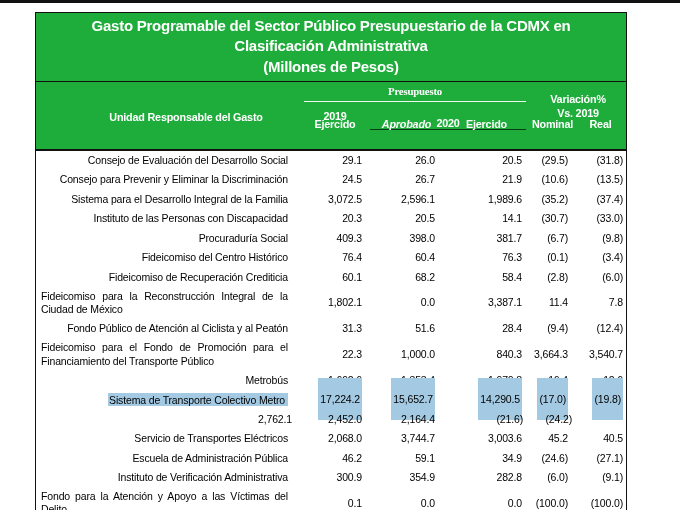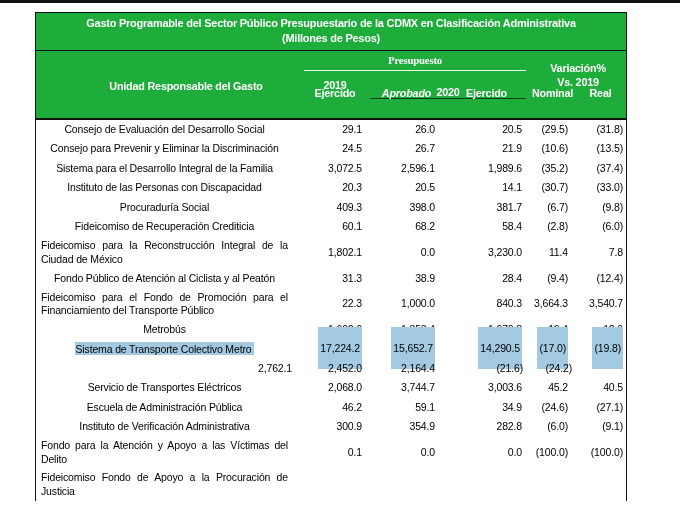--- a/index.html
+++ b/index.html
@@ -2,21 +2,21 @@
 <html style="--green: #1EAC3A; --hl: #A4CAE3;"><head>
 <meta charset="utf-8">
 <style>
   html,body{margin:0;padding:0;background:#ffffff;}
   body{width:680px;height:510px;overflow:hidden;position:relative;
        font-family:"Liberation Sans","DejaVu Sans",sans-serif;}
   .top-bar{position:absolute;left:0;top:0;width:680px;height:3px;background:#111;}
   .table-wrap{position:absolute;left:35px;top:12px;width:590px;
       border-left:1.6px solid #111;border-right:1.6px solid #111;background:#fff;}
   .title-block{background:var(--green);color:#fff;text-align:center;
-      font-weight:bold;font-size:11px;letter-spacing:-0.25px;line-height:1.35;
+      font-weight:bold;font-size:15px;letter-spacing:-0.25px;line-height:1.35;
       padding:3px 10px 4px 10px;border-top:1.6px solid #111;border-bottom:1.6px solid #111;}
   .header-grid{background:var(--green);display:grid;
       grid-template-columns:264px 70px 73px 87px 45px 51px;
       grid-template-rows:17px 28px 19px;
       color:#fff;font-weight:bold;font-size:10.8px;letter-spacing:-0.2px;
       border-bottom:2.5px solid #111;padding-top:3px;}
   .h-unit{grid-column:1;grid-row:1/4;display:flex;align-items:center;justify-content:center;text-align:center;padding-left:36px;}
   .h-presupuesto{grid-column:2/5;grid-row:1;text-align:center;
       border-bottom:1.4px solid #edf7ee;margin:0 4px;padding-bottom:1px;font-family:Liberation Serif, serif;}
   .h-2019{grid-column:2;grid-row:2;display:flex;align-items:center;justify-content:center;}
@@ -25,21 +25,21 @@
   .h-var{grid-column:5/7;grid-row:1/3;display:flex;flex-direction:column;align-items:center;justify-content:center;
       line-height:1.25;padding-bottom:1px;}
   .h-sub{display:flex;align-items:flex-end;justify-content:center;padding-bottom:20px;}
   .h-sub.s0{grid-column:2;}.h-sub.s1{grid-column:3;font-style:italic;}.h-sub.s2{grid-column:4;}
   .h-sub.s3{grid-column:5;}.h-sub.s4{grid-column:6;}
   .tbody{background:#fff;color:#000;font-size:10.5px;letter-spacing:-0.15px;}
   .row{display:grid;grid-template-columns:264px 70px 73px 87px 45px 51px;
       align-items:center;min-height:17.5px;padding:1px 0;}
   .row.two{padding:2.5px 0;}
   .cell{line-height:1.28;}
-  .cell.name{padding-left:5px;padding-right:12px;text-align:center;}
+  .cell.name{padding-left:5px;padding-right:12px;text-align:right;}
   .row.two .cell.name{text-align:justify;}
   .cell.num{text-align:right;}
   .cell.n0{padding-right:8px;}.cell.n1{padding-right:8px;}.cell.n2{padding-right:8px;}
   .cell.n3{padding-right:7px;}.cell.n4{padding-right:3px;}
   .row.highlight .cell span{background:var(--hl);padding:15px 2px;}
   .row.highlight .cell.name span{padding:0.5px 3px 0.5px 1px;}
 </style>
 </head>
 <body>
 
@@ -107,43 +107,51 @@
 
   <div class="row">
     <div class="cell name"><span>Procuraduría Social</span></div>
     <div class="cell num n0"><span>409.3</span></div>
     <div class="cell num n1"><span>398.0</span></div>
     <div class="cell num n2"><span>381.7</span></div>
     <div class="cell num n3"><span>(6.7)</span></div>
     <div class="cell num n4"><span>(9.8)</span></div>
   </div>
 
+  <div class="row">
+    <div class="cell name"><span>Fideicomiso del Centro Histórico</span></div>
+    <div class="cell num n0"><span>76.4</span></div>
+    <div class="cell num n1"><span>60.4</span></div>
+    <div class="cell num n2"><span>76.3</span></div>
+    <div class="cell num n3"><span>(0.1)</span></div>
+    <div class="cell num n4"><span>(3.4)</span></div>
+  </div>
 
   <div class="row">
     <div class="cell name"><span>Fideicomiso de Recuperación Crediticia</span></div>
     <div class="cell num n0"><span>60.1</span></div>
     <div class="cell num n1"><span>68.2</span></div>
     <div class="cell num n2"><span>58.4</span></div>
     <div class="cell num n3"><span>(2.8)</span></div>
     <div class="cell num n4"><span>(6.0)</span></div>
   </div>
 
   <div class="row two">
     <div class="cell name"><span>Fideicomiso para la Reconstrucción Integral de la Ciudad de México</span></div>
     <div class="cell num n0"><span>1,802.1</span></div>
     <div class="cell num n1"><span>0.0</span></div>
-    <div class="cell num n2"><span>3,230.0</span></div>
+    <div class="cell num n2"><span>3,387.1</span></div>
     <div class="cell num n3"><span>11.4</span></div>
     <div class="cell num n4"><span>7.8</span></div>
   </div>
 
   <div class="row">
     <div class="cell name"><span>Fondo Público de Atención al Ciclista y al Peatón</span></div>
     <div class="cell num n0"><span>31.3</span></div>
-    <div class="cell num n1"><span>38.9</span></div>
+    <div class="cell num n1"><span>51.6</span></div>
     <div class="cell num n2"><span>28.4</span></div>
     <div class="cell num n3"><span>(9.4)</span></div>
     <div class="cell num n4"><span>(12.4)</span></div>
   </div>
 
   <div class="row two">
     <div class="cell name"><span>Fideicomiso para el Fondo de Promoción para el Financiamiento del Transporte Público</span></div>
     <div class="cell num n0"><span>22.3</span></div>
     <div class="cell num n1"><span>1,000.0</span></div>
     <div class="cell num n2"><span>840.3</span></div>

